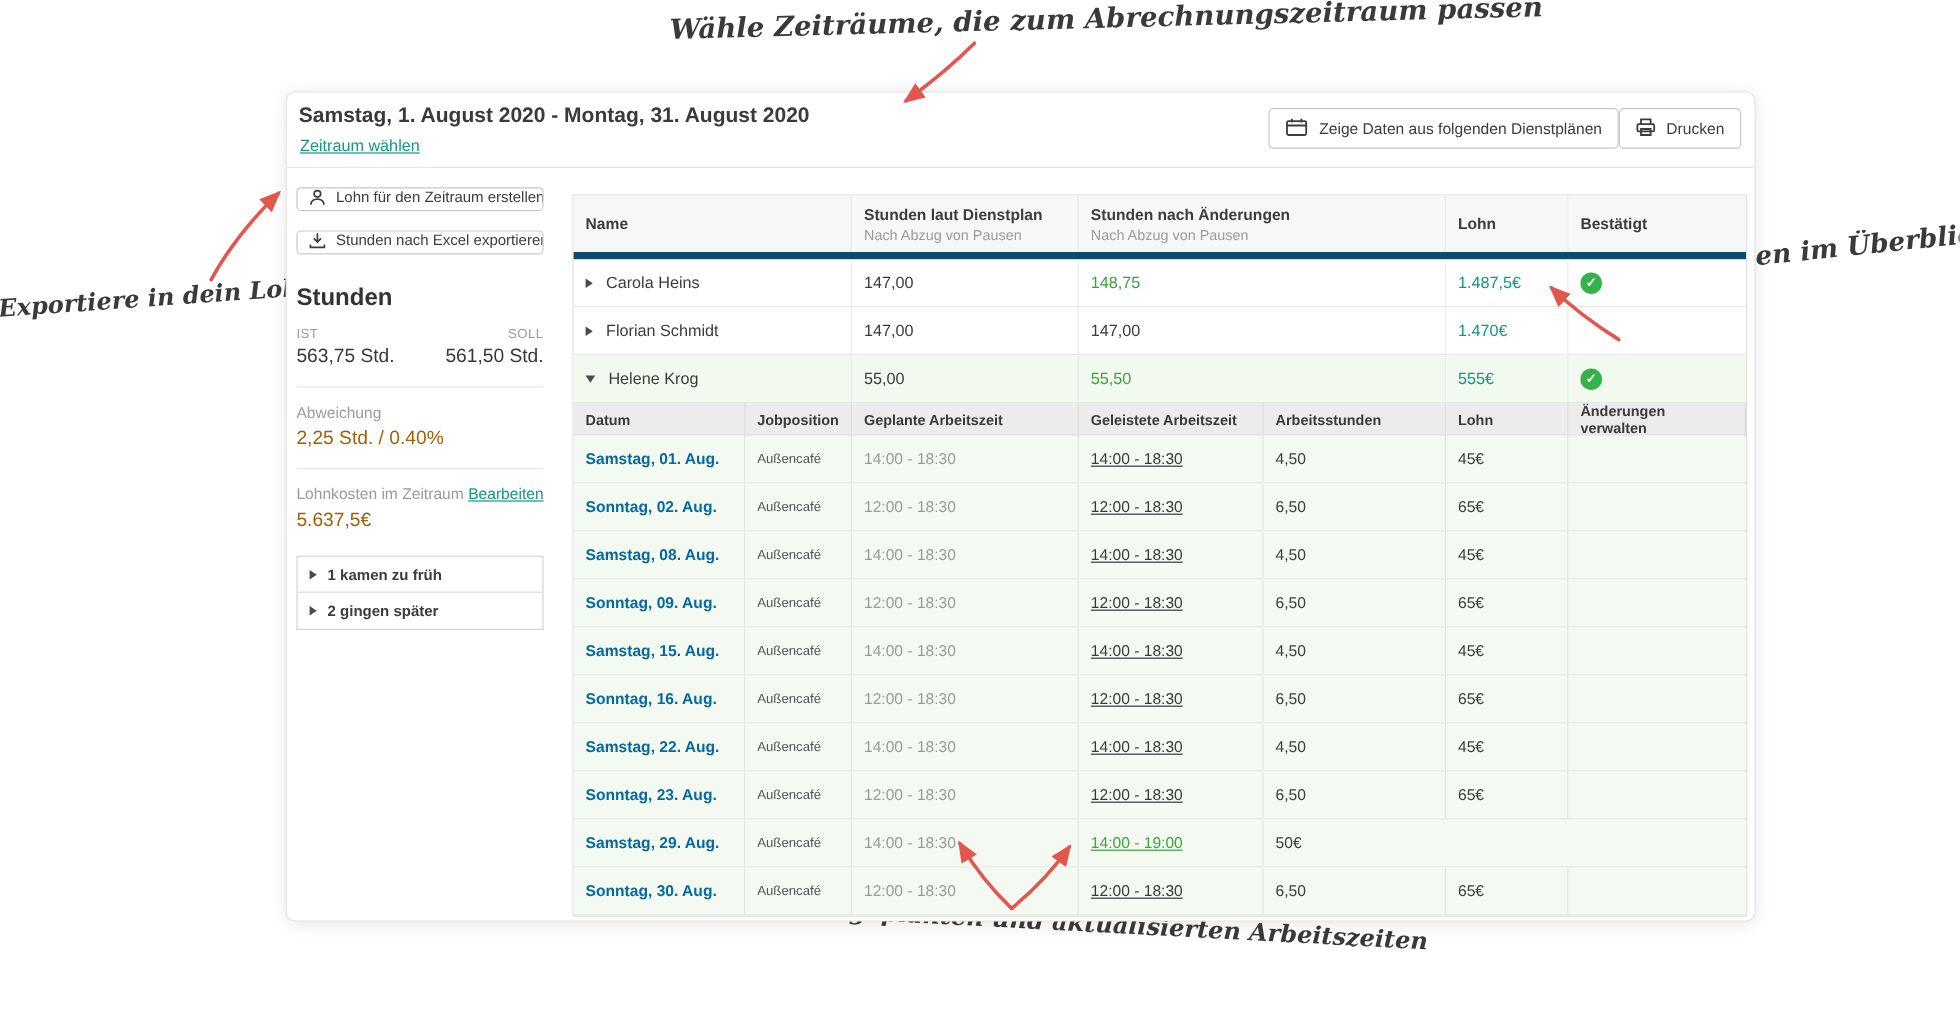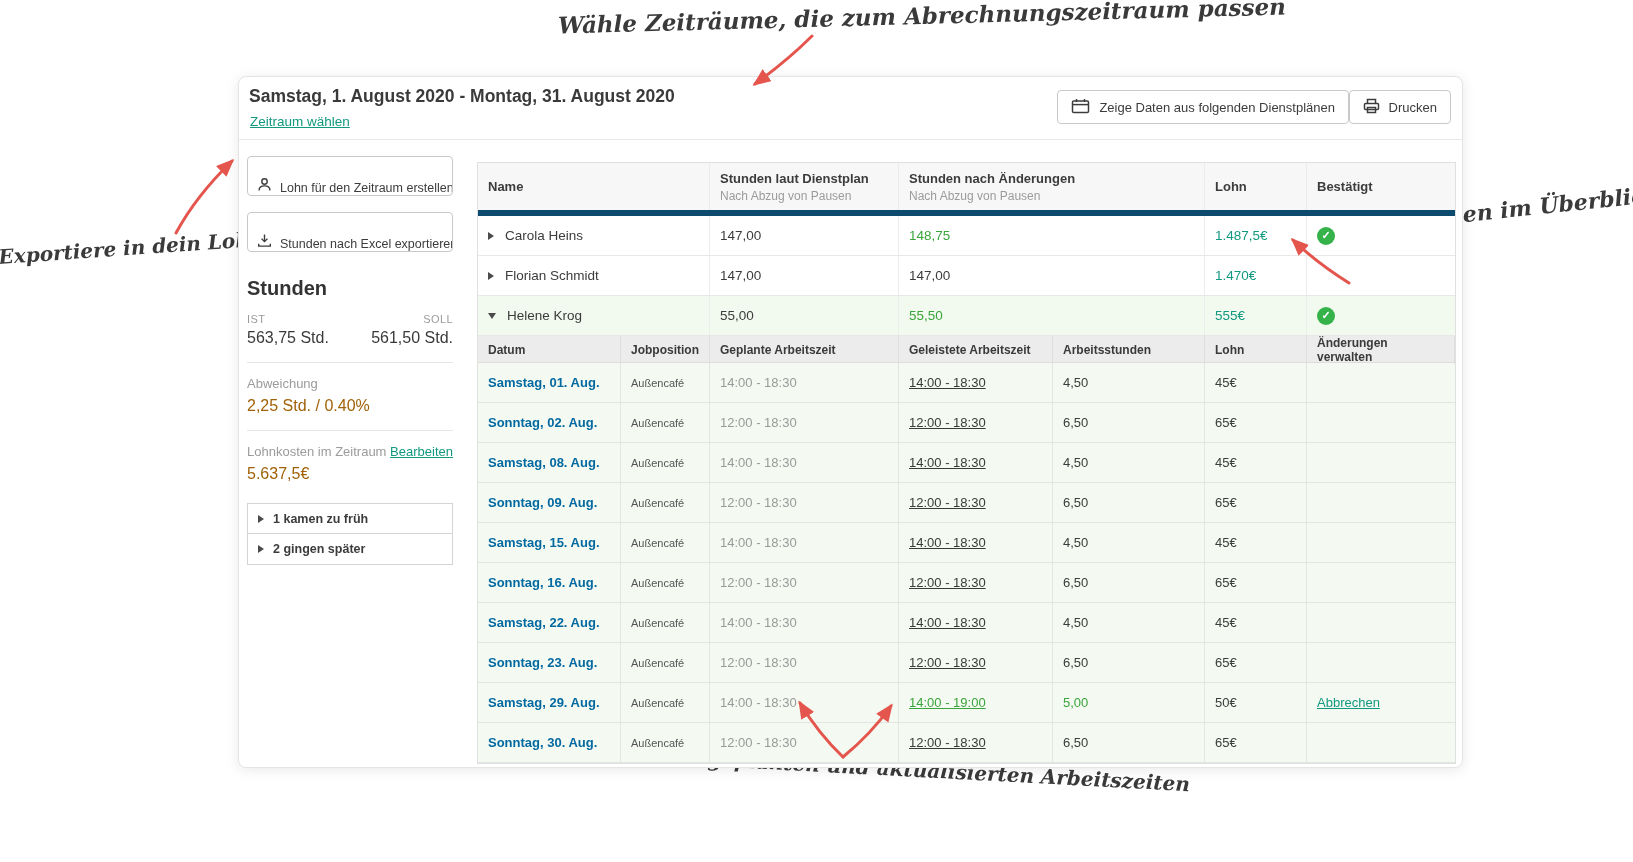--- a/index.html
+++ b/index.html
@@ -18,21 +18,21 @@
 
   .btn { position:absolute; top:13px; display:flex; align-items:center; gap:9px; height:34px;
     padding:0 13px; border:1px solid #c9c9c9; border-radius:4px; background:#fff;
     font-size:13px; color:#3c3c3c; cursor:pointer; white-space:nowrap; }
   .btn svg { flex:none; }
   .btn-schedule { right:113px; }
   .btn-print { right:11px; }
 
   
   .sidebar { position:absolute; left:8px; top:79px; width:206px; }
-  .side-btn { display:flex; align-items:flex-end; gap:8px; width:100%; height:40px; padding:0 9px;
+  .side-btn { display:flex; align-items:flex-start; gap:8px; width:100%; height:20px; padding:0 9px;
     border:1px solid #c9c9c9; border-radius:4px; background:#fff; font-size:12.5px; color:#3c3c3c;
     cursor:pointer; white-space:nowrap; overflow:hidden; }
   .side-btn + .side-btn { margin-top:16px; }
   .side-title { margin-top:25px; font-size:20px; font-weight:bold; color:#333; }
   .kv-labels { display:flex; justify-content:space-between; margin-top:13px;
     font-size:11px; color:#9b9b9b; letter-spacing:.4px;align-items:flex-end; }
   .kv-values { display:flex; justify-content:space-between; margin-top:4px; font-size:16px; color:#3a3a3a; }
   .divider { border-top:1px solid #e6e6e6; margin:15px 0 13px 0; }
   .small-label { font-size:13px; color:#9b9b9b; }
   .big-value { margin-top:6px; font-size:16px; color:#a16207; }
@@ -367,25 +367,21 @@
       <div class="scell saction"></div>
     </div>
 
     <div class="srow detail">
       <div class="scell sdate">Samstag, 29. Aug.</div>
       <div class="scell sjob">Außencafé</div>
       <div class="scell splanned">14:00 - 18:30</div>
       <div class="scell">
           <span class="wlink green-link">14:00 - 19:00</span>
         </div>
-      <div class="scell green-text">5,00</div>
       <div class="scell">50€</div>
-      <div class="scell saction">
-          <span class="teal-link">Abbrechen</span>
-        </div>
     </div>
 
     <div class="srow detail">
       <div class="scell sdate">Sonntag, 30. Aug.</div>
       <div class="scell sjob">Außencafé</div>
       <div class="scell splanned">12:00 - 18:30</div>
       <div class="scell">
           <span class="wlink">12:00 - 18:30</span>
         </div>
       <div class="scell">6,50</div>

